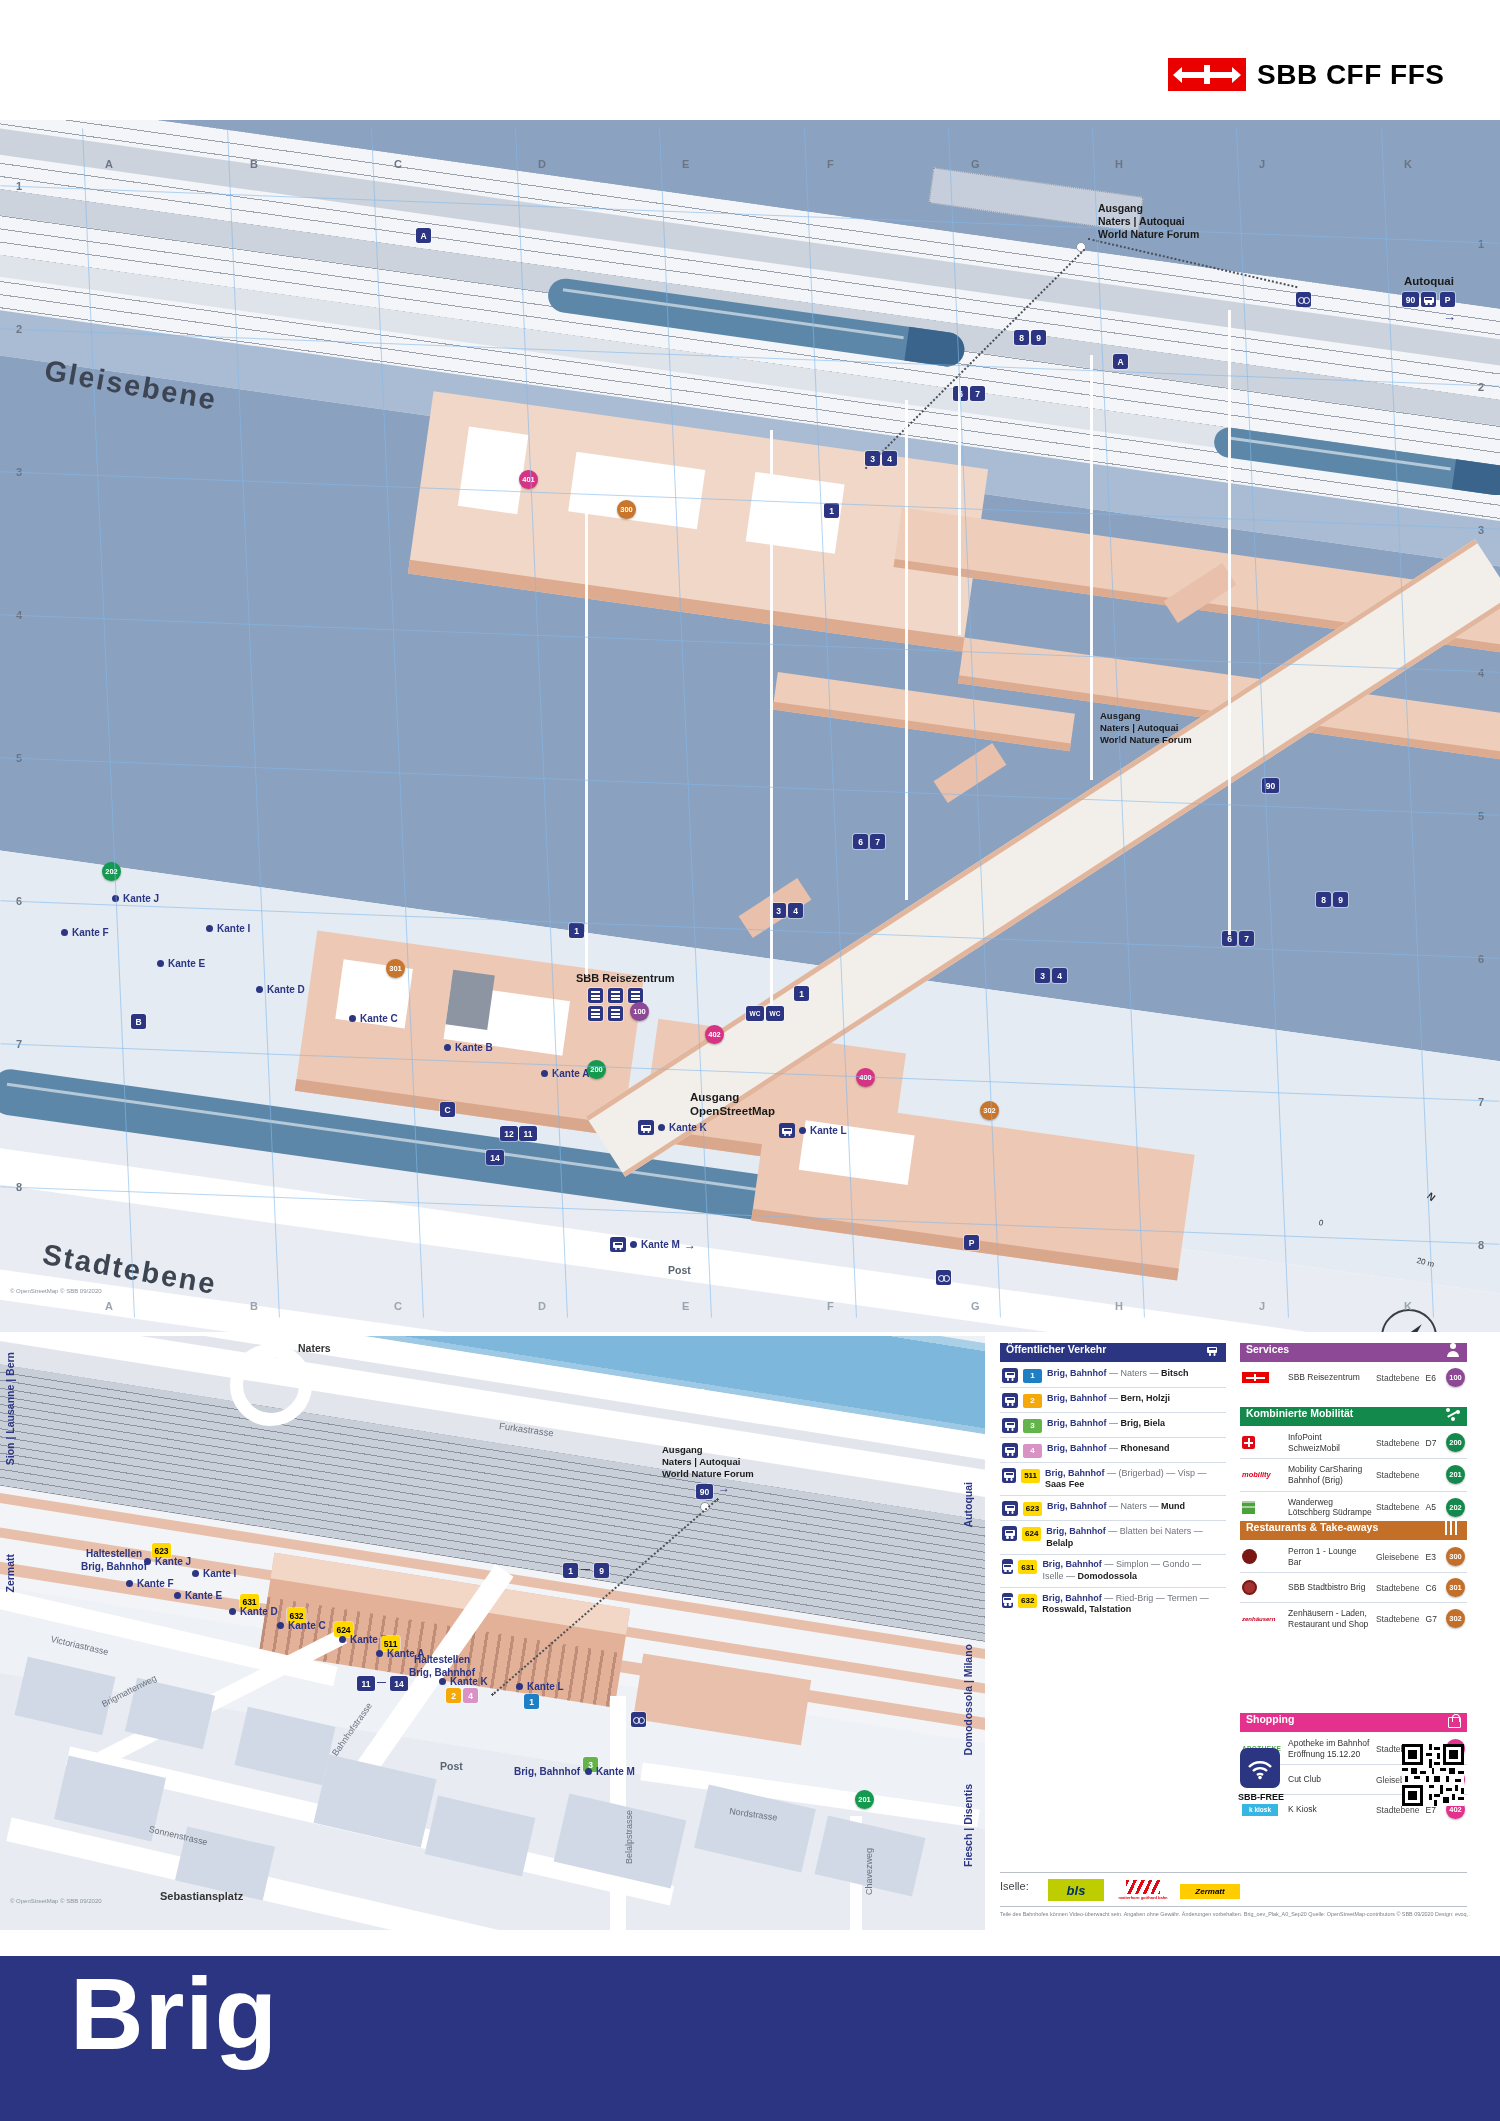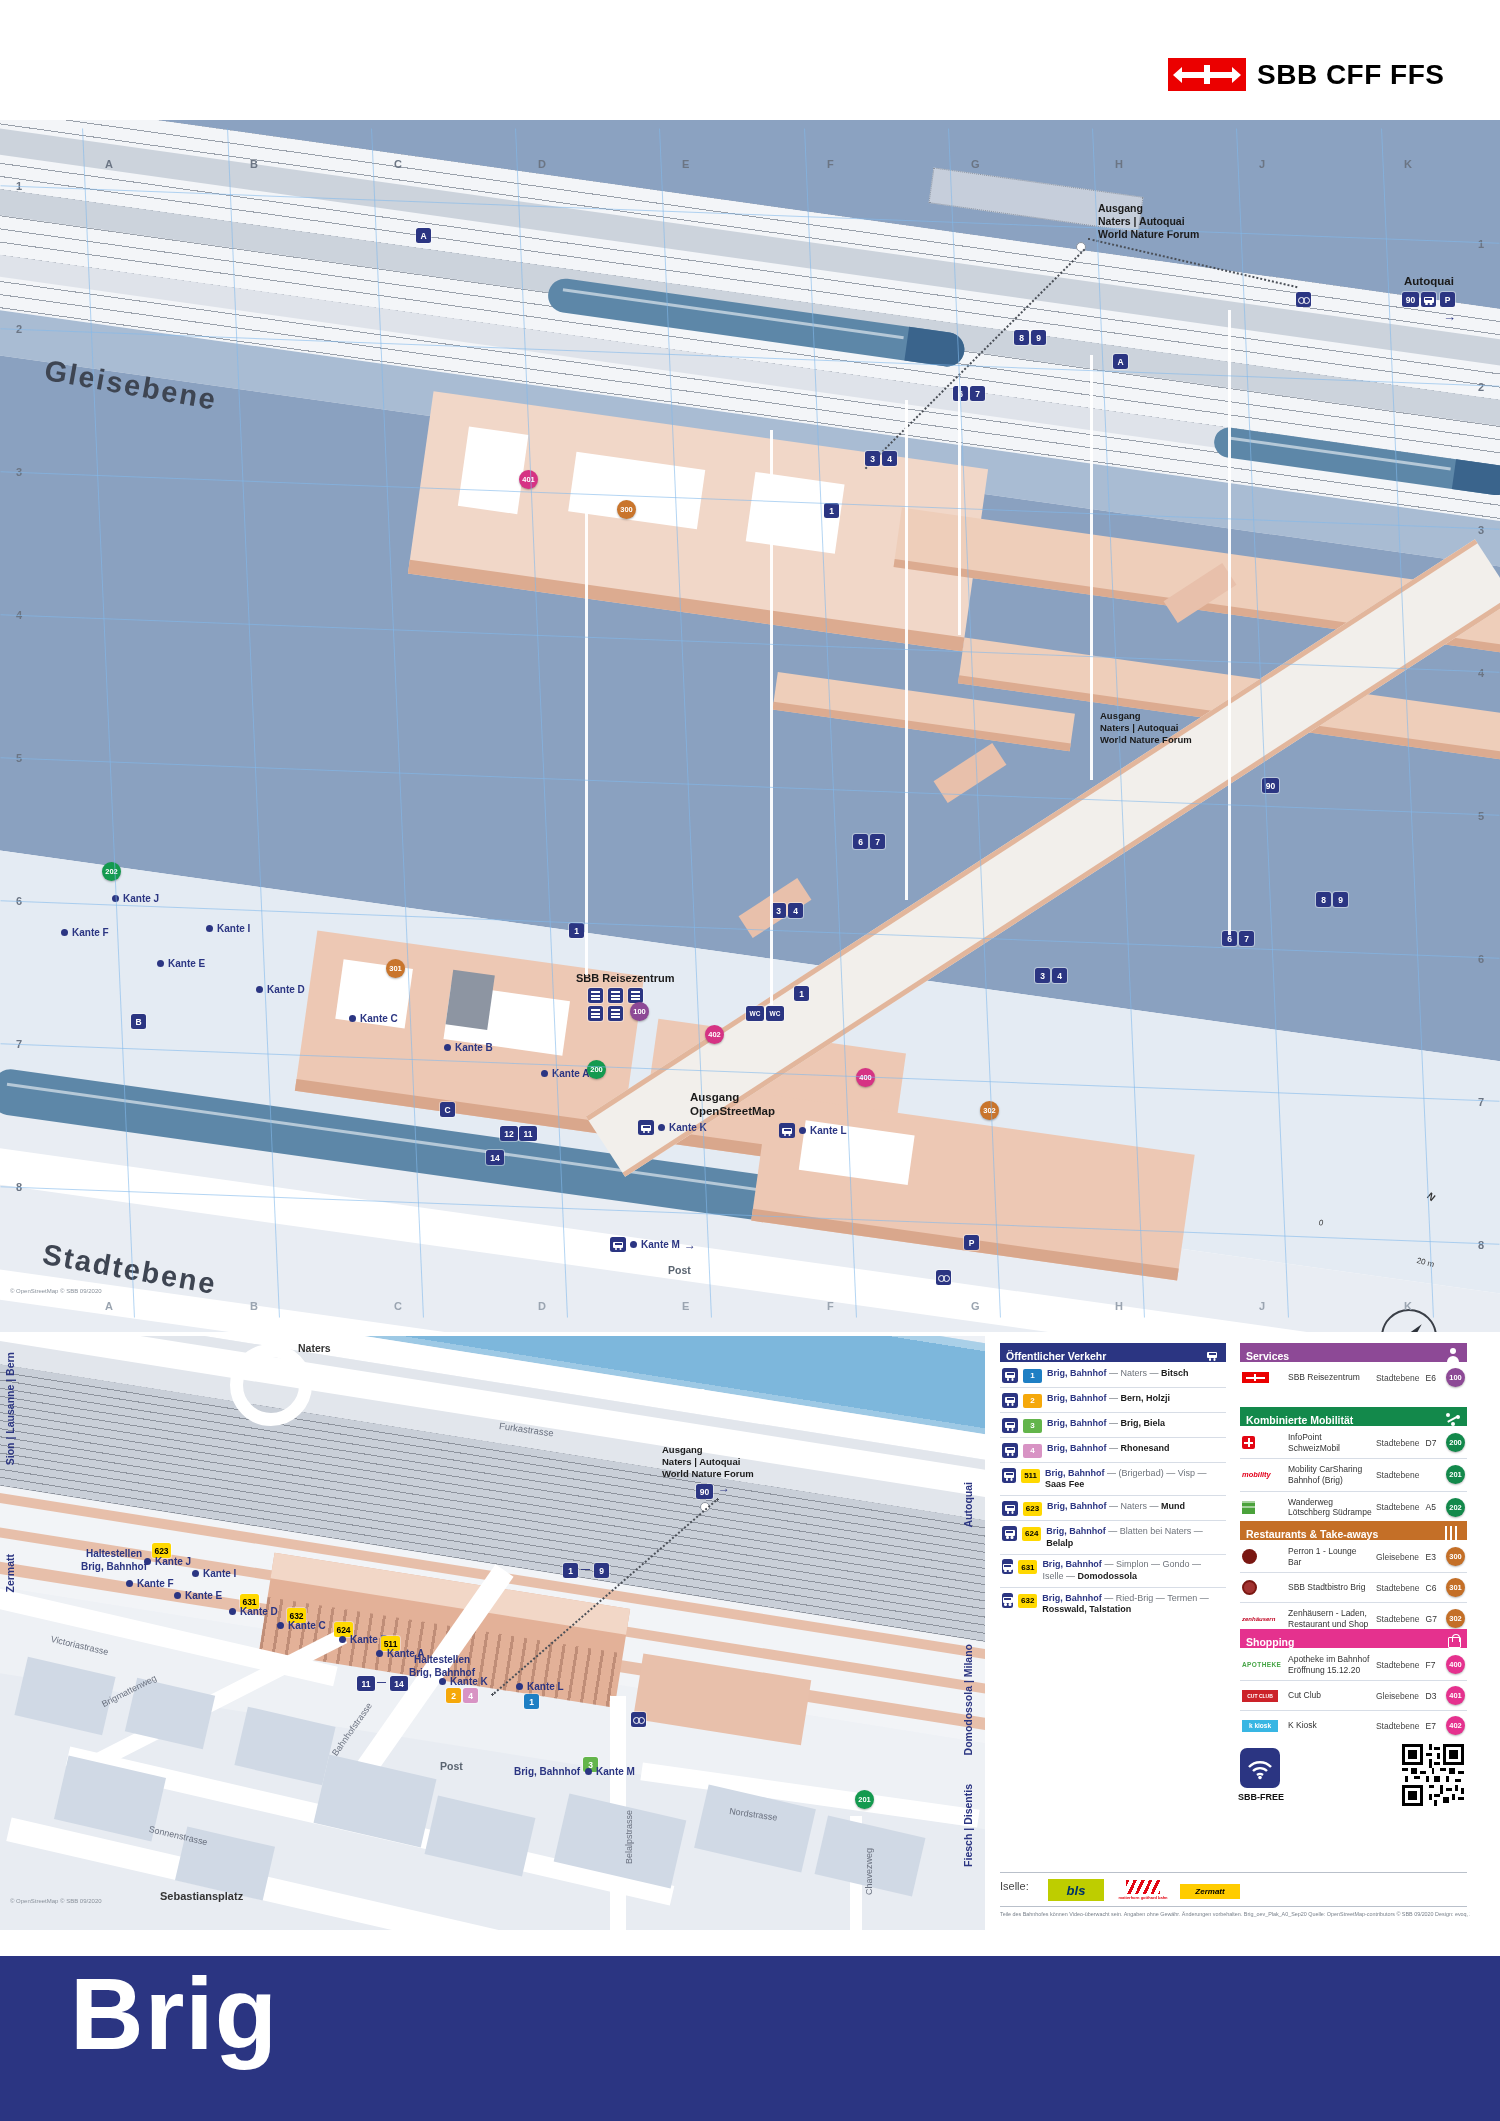--- a/index.html
+++ b/index.html
@@ -78,21 +78,21 @@
   .vline{position:absolute;width:3px;background:rgba(255,255,255,.95)}
   .dash{position:absolute;border-top:2px dotted #4a4f57}
   .dotw{position:absolute;width:8px;height:8px;border-radius:50%;background:#fff;border:1px solid #8b939e}
   .gline-v{position:absolute;width:1px;background:rgba(130,185,235,.6)}
   .gline-h{position:absolute;height:1px;background:rgba(130,185,235,.6)}
   
   .compass{position:absolute;left:1381px;top:1189px;width:52px;height:52px;border:2px solid #3a3f47;border-radius:50%}
   .needle{position:absolute;left:24px;top:10px;width:0;height:0;border-left:6px solid transparent;border-right:6px solid transparent;border-bottom:26px solid #2e333b;transform:rotate(42deg)}
   
   .panel{position:absolute;width:226px;background:#fff}
-  .panel-head{height:19px;display:flex;align-items:flex-end;justify-content:space-between;padding:0 6px;color:#fff;font-weight:bold;font-size:10.5px}
+  .panel-head{height:19px;display:flex;align-items:flex-start;justify-content:space-between;padding:0 6px;color:#fff;font-weight:bold;font-size:10.5px}
   .rows{padding-top:1px}
   .orow{display:flex;gap:5px;align-items:flex-start;padding:4.5px 2px;border-top:1px solid #d7dde6}
   .orow:first-child{border-top:none}
   .orow .txt{font-size:9px;line-height:1.3}
   .orow .pfx{color:#2b3582;font-weight:bold}
   .orow .mid{color:#6e737b}
   .orow .dst{color:#1a1a1a;font-weight:bold}
   .rb{min-width:15px;height:14px;padding:0 2px;border-radius:2px;display:flex;align-items:center;justify-content:center;font-size:8px;font-weight:bold;flex:none;margin-top:1px}
   .lrow{display:flex;align-items:center;gap:4px;padding:5px 2px;border-top:1px solid #d7dde6;font-size:8.5px;color:#333}
   .lrow:first-child{border-top:none}
@@ -771,21 +771,21 @@
             <span class="ric-zenhaeusern">zenhäusern</span>
           </span>
           <span class="nm">Zenhäusern - Laden, Restaurant und Shop</span>
           <span class="lvl">Stadtebene</span>
           <span class="crd">G7</span>
           <span class="poi" style="background: rgb(196, 111, 39);">302</span>
         </div>
       </div>
   </div>
 
-  <div class="panel" style="left:1240px;top:1629px;width:227px">
+  <div class="panel" style="left:1240px;top:1713px;width:227px">
     <div class="panel-head" style="background: rgb(229, 49, 142);">
       <span>Shopping</span>
       <span class="hicon hicon-bag"></span>
     </div>
     <div class="rows">
         <div class="lrow">
           <span class="ric">
             <span class="ric-apotheke">APOTHEKE</span>
           </span>
           <span class="nm">Apotheke im Bahnhof Eröffnung 15.12.20</span>

